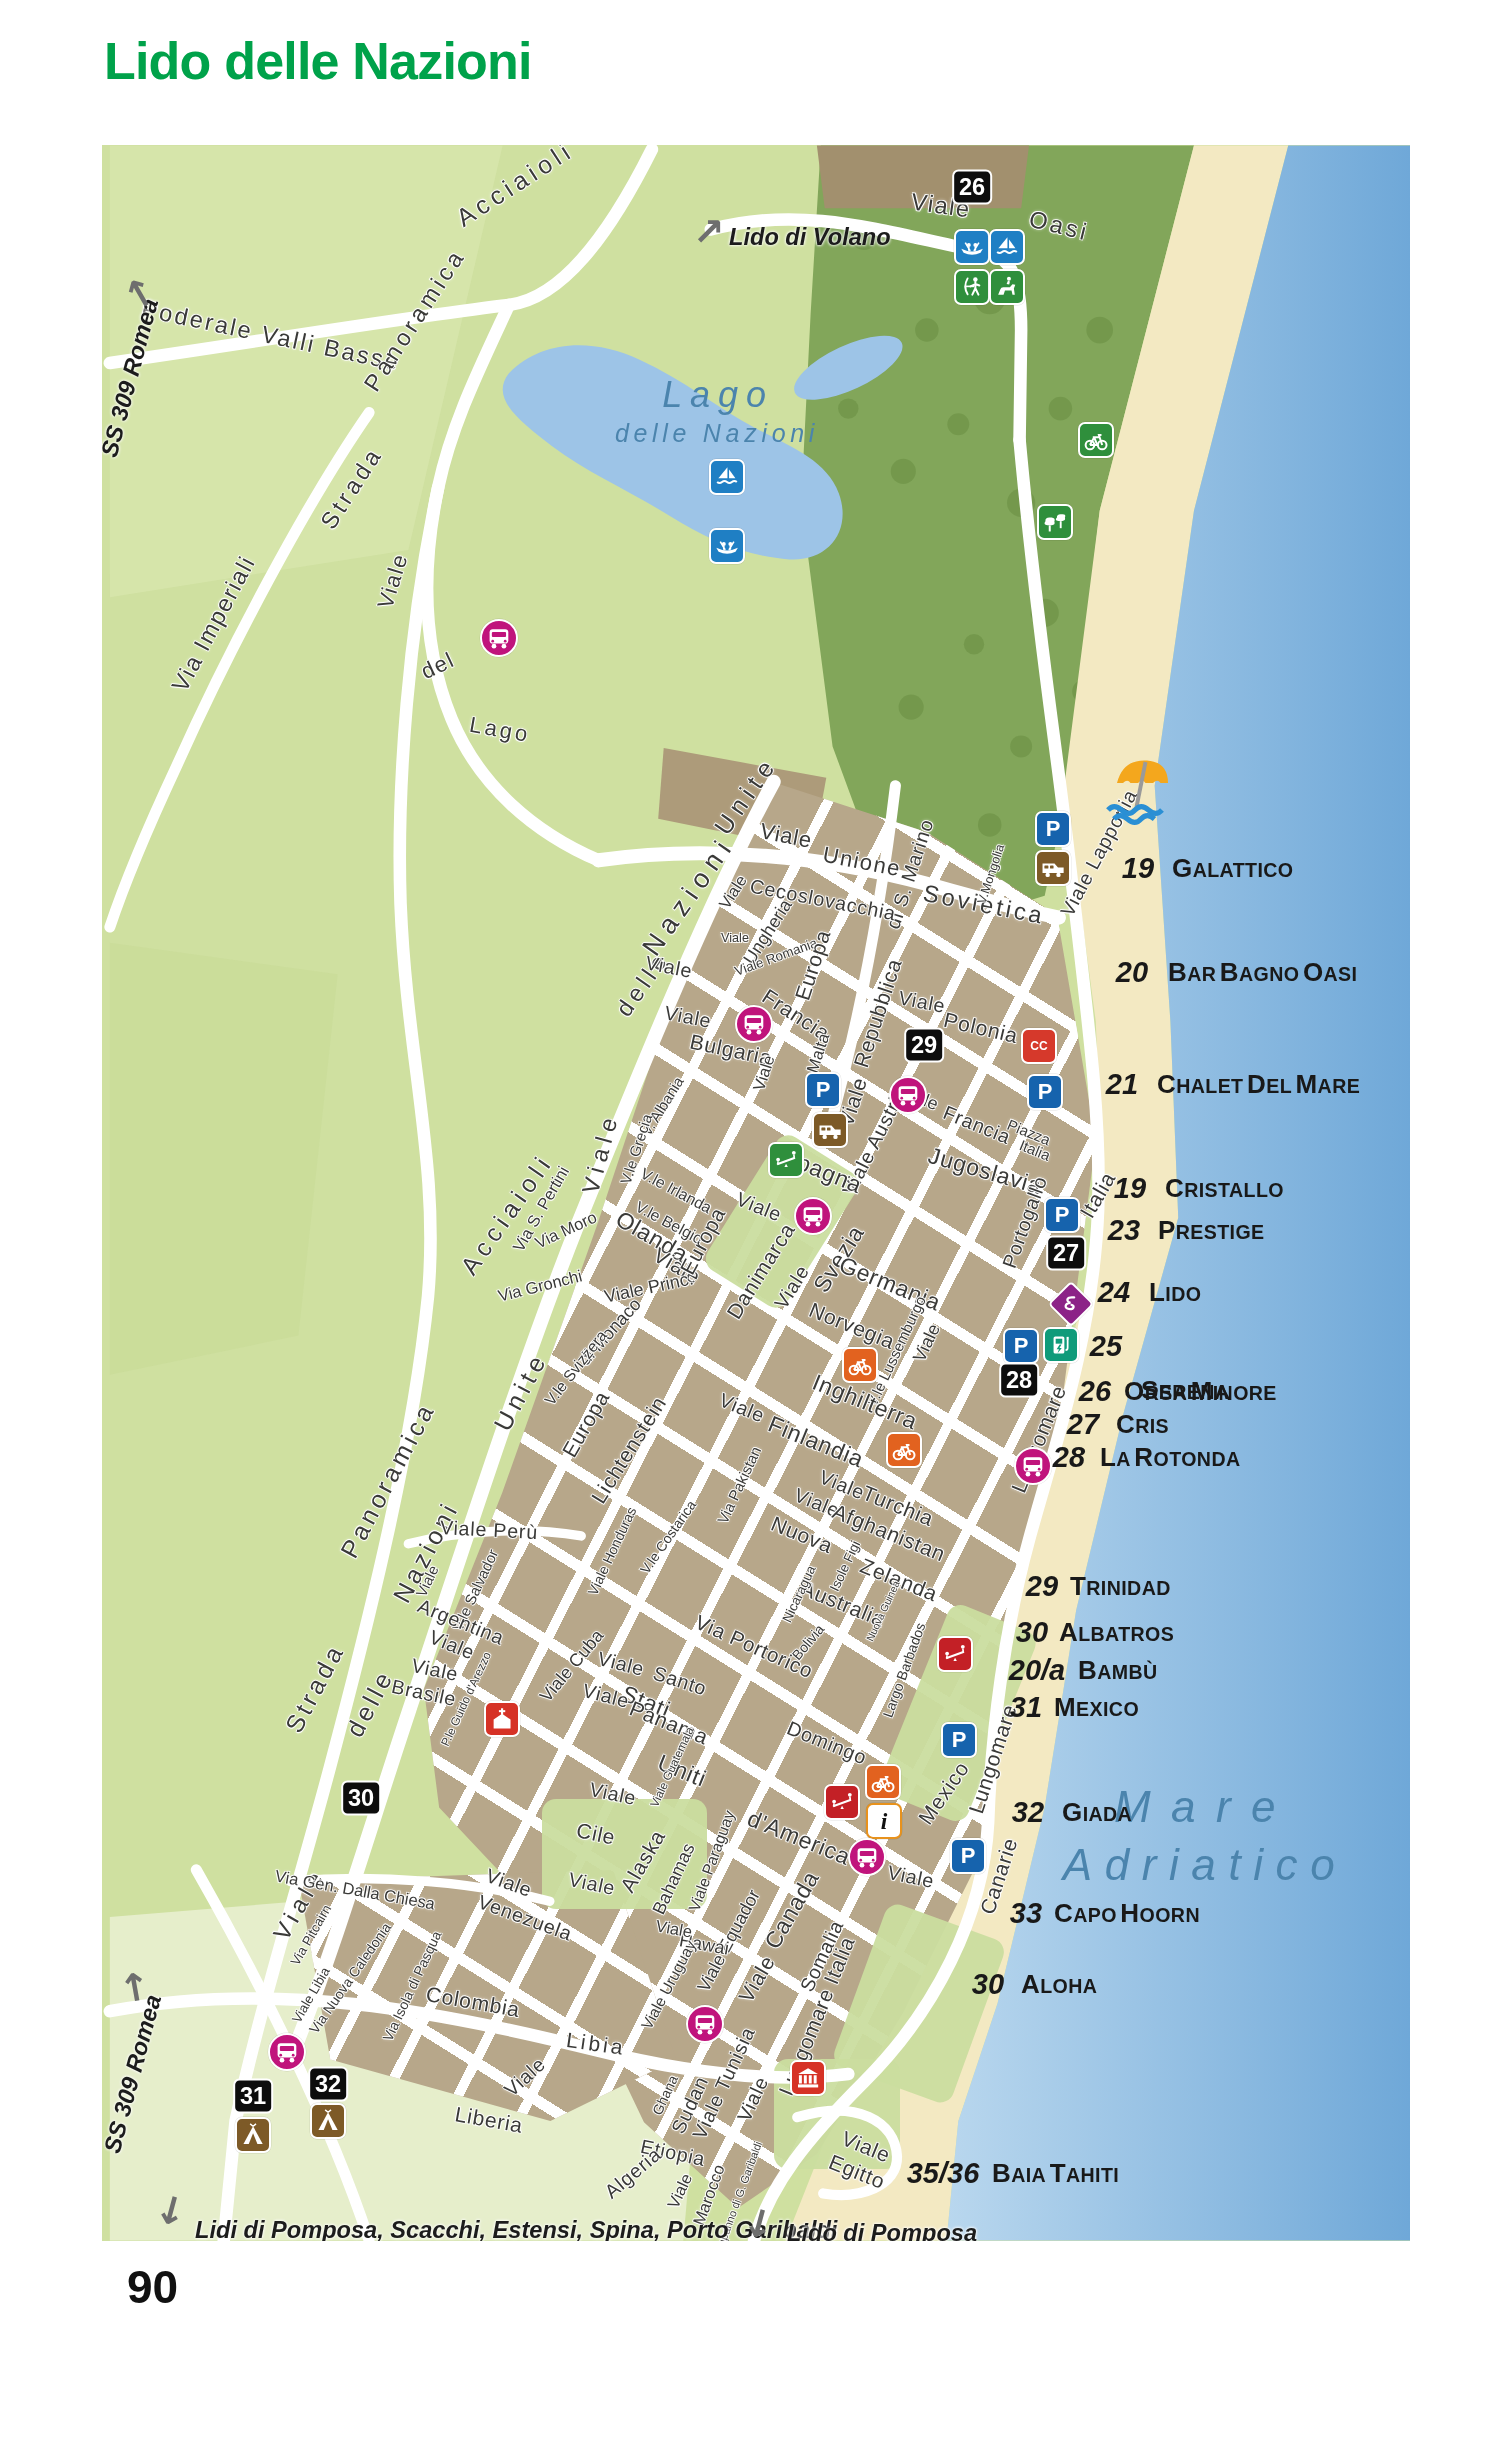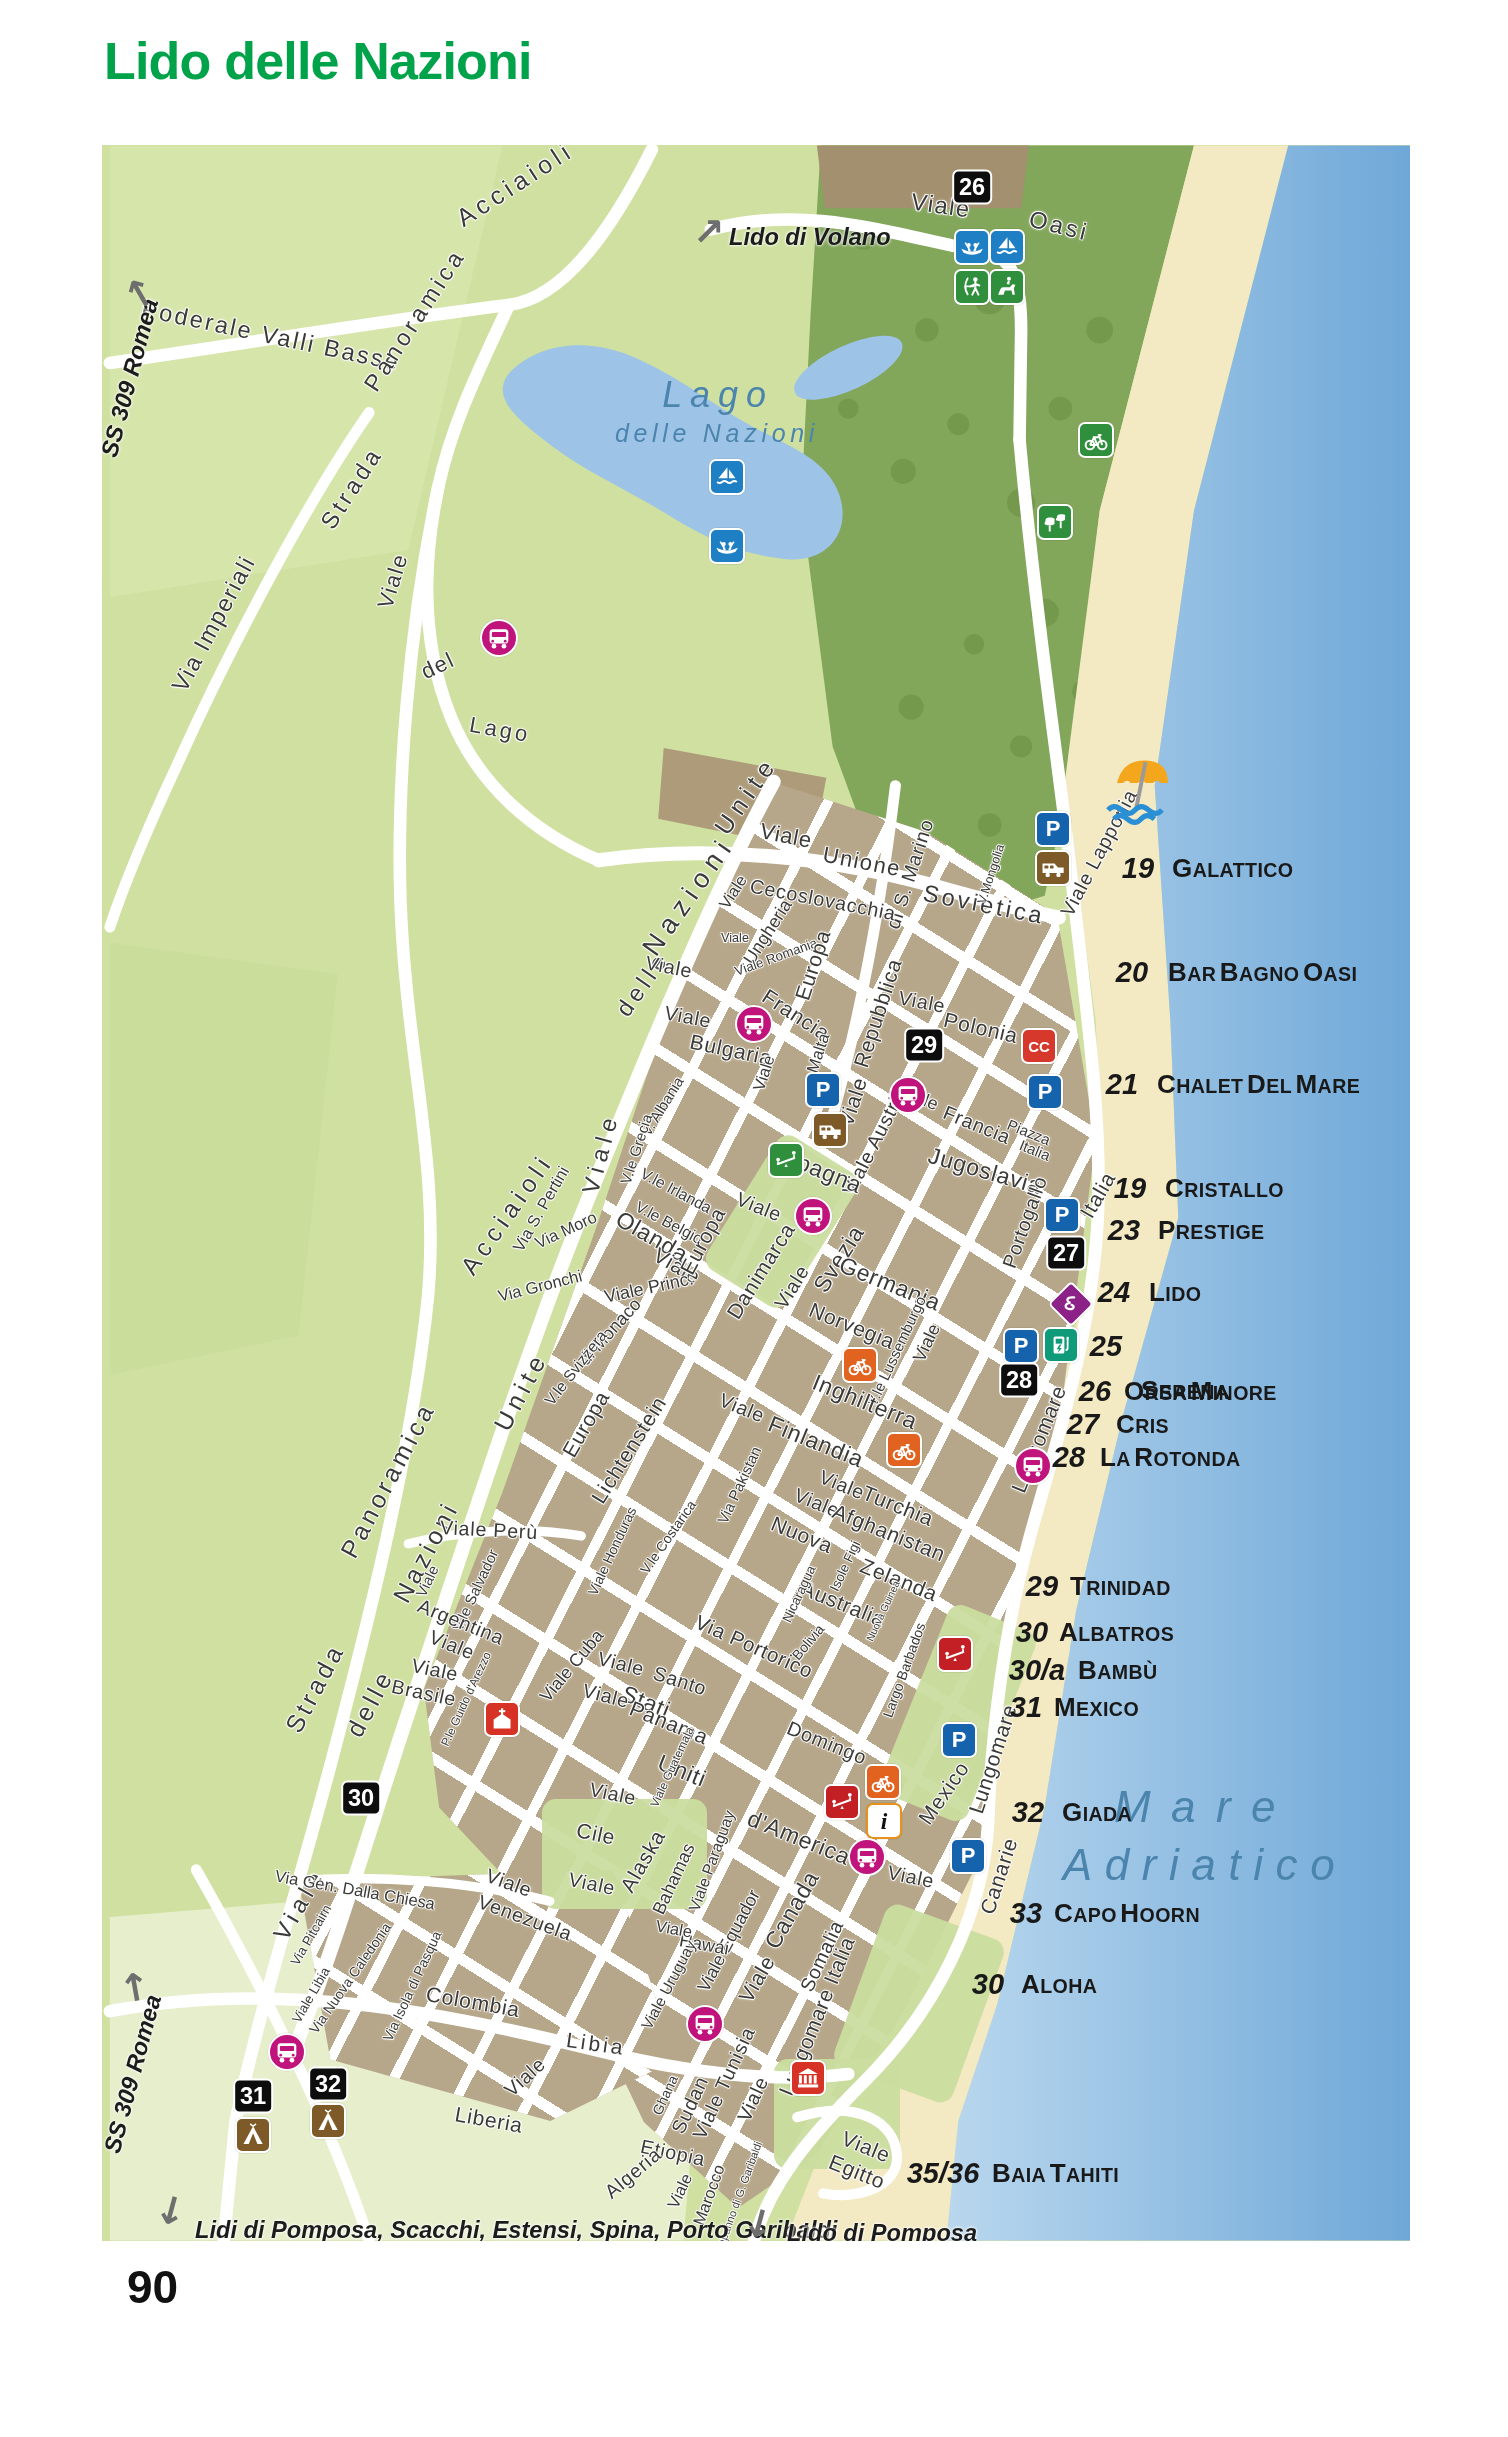--- a/index.html
+++ b/index.html
@@ -406,21 +406,21 @@
           <rect x="4.5" y="5" width="15" height="11.5" rx="2.5"></rect>
           <circle cx="8" cy="18.6" r="1.9"></circle>
           <circle cx="16" cy="18.6" r="1.9"></circle>
         </g>
         <rect x="6.3" y="7.3" width="11.4" height="4" rx="0.8" fill="#c0147c"></rect>
         <circle cx="7" cy="14.6" r="1.1" fill="#c0147c"></circle>
         <circle cx="17" cy="14.6" r="1.1" fill="#c0147c"></circle>
       </svg>
     </div>
     <div class="ic" style="background: rgb(214, 57, 43); left: 937px; top: 901px;">
-      <span class="ictxt" style="font-size:15px">CC</span>
+      <span class="ictxt" style="font-size:12px">CC</span>
     </div>
     <div class="ic" style="background: rgb(22, 99, 173); left: 943px; top: 947px;">
       <span class="ictxt">P</span>
     </div>
     <div class="ic round" style="background: rgb(192, 20, 124); left: 806px; top: 950px;">
       <svg viewBox="0 0 24 24" xmlns="http://www.w3.org/2000/svg">
         <g fill="#fff">
           <rect x="4.5" y="5" width="15" height="11.5" rx="2.5"></rect>
           <circle cx="8" cy="18.6" r="1.9"></circle>
           <circle cx="16" cy="18.6" r="1.9"></circle>
@@ -642,21 +642,21 @@
     <span class="ponum" style="left: 993px; top: 1246px;">26</span>
     <span class="poname" style="left: 1022px; top: 1246px;"><span class="cw"><span class="ci">O</span>rsa</span> <span class="cw"><span class="ci">M</span>inore</span></span>
     <span class="ponum" style="left: 981px; top: 1279px;">27</span>
     <span class="poname" style="left: 1014px; top: 1279px;"><span class="cw"><span class="ci">C</span>ris</span></span>
     <span class="ponum" style="left: 967px; top: 1312px;">28</span>
     <span class="poname" style="left: 998px; top: 1312px;"><span class="cw"><span class="ci">L</span>a</span> <span class="cw"><span class="ci">R</span>otonda</span></span>
     <span class="ponum" style="left: 940px; top: 1441px;">29</span>
     <span class="poname" style="left: 968px; top: 1441px;"><span class="cw"><span class="ci">T</span>rinidad</span></span>
     <span class="ponum" style="left: 930px; top: 1487px;">30</span>
     <span class="poname" style="left: 957px; top: 1487px;"><span class="cw"><span class="ci">A</span>lbatros</span></span>
-    <span class="ponum" style="left: 935px; top: 1525px;">30/a</span>
+    <span class="ponum" style="left: 935px; top: 1525px;">20/a</span>
     <span class="poname" style="left: 976px; top: 1525px;"><span class="cw"><span class="ci">B</span>ambù</span></span>
     <span class="ponum" style="left: 924px; top: 1562px;">31</span>
     <span class="poname" style="left: 952px; top: 1562px;"><span class="cw"><span class="ci">M</span>exico</span></span>
     <span class="ponum" style="left: 926px; top: 1667px;">32</span>
     <span class="poname" style="left: 960px; top: 1667px;"><span class="cw"><span class="ci">G</span>iada</span></span>
     <span class="ponum" style="left: 924px; top: 1768px;">33</span>
     <span class="poname" style="left: 952px; top: 1768px;"><span class="cw"><span class="ci">C</span>apo</span> <span class="cw"><span class="ci">H</span>oorn</span></span>
     <span class="ponum" style="left: 886px; top: 1839px;">30</span>
     <span class="poname" style="left: 919px; top: 1839px;"><span class="cw"><span class="ci">A</span>loha</span></span>
     <span class="ponum" style="left: 841px; top: 2028px;">35/36</span>

